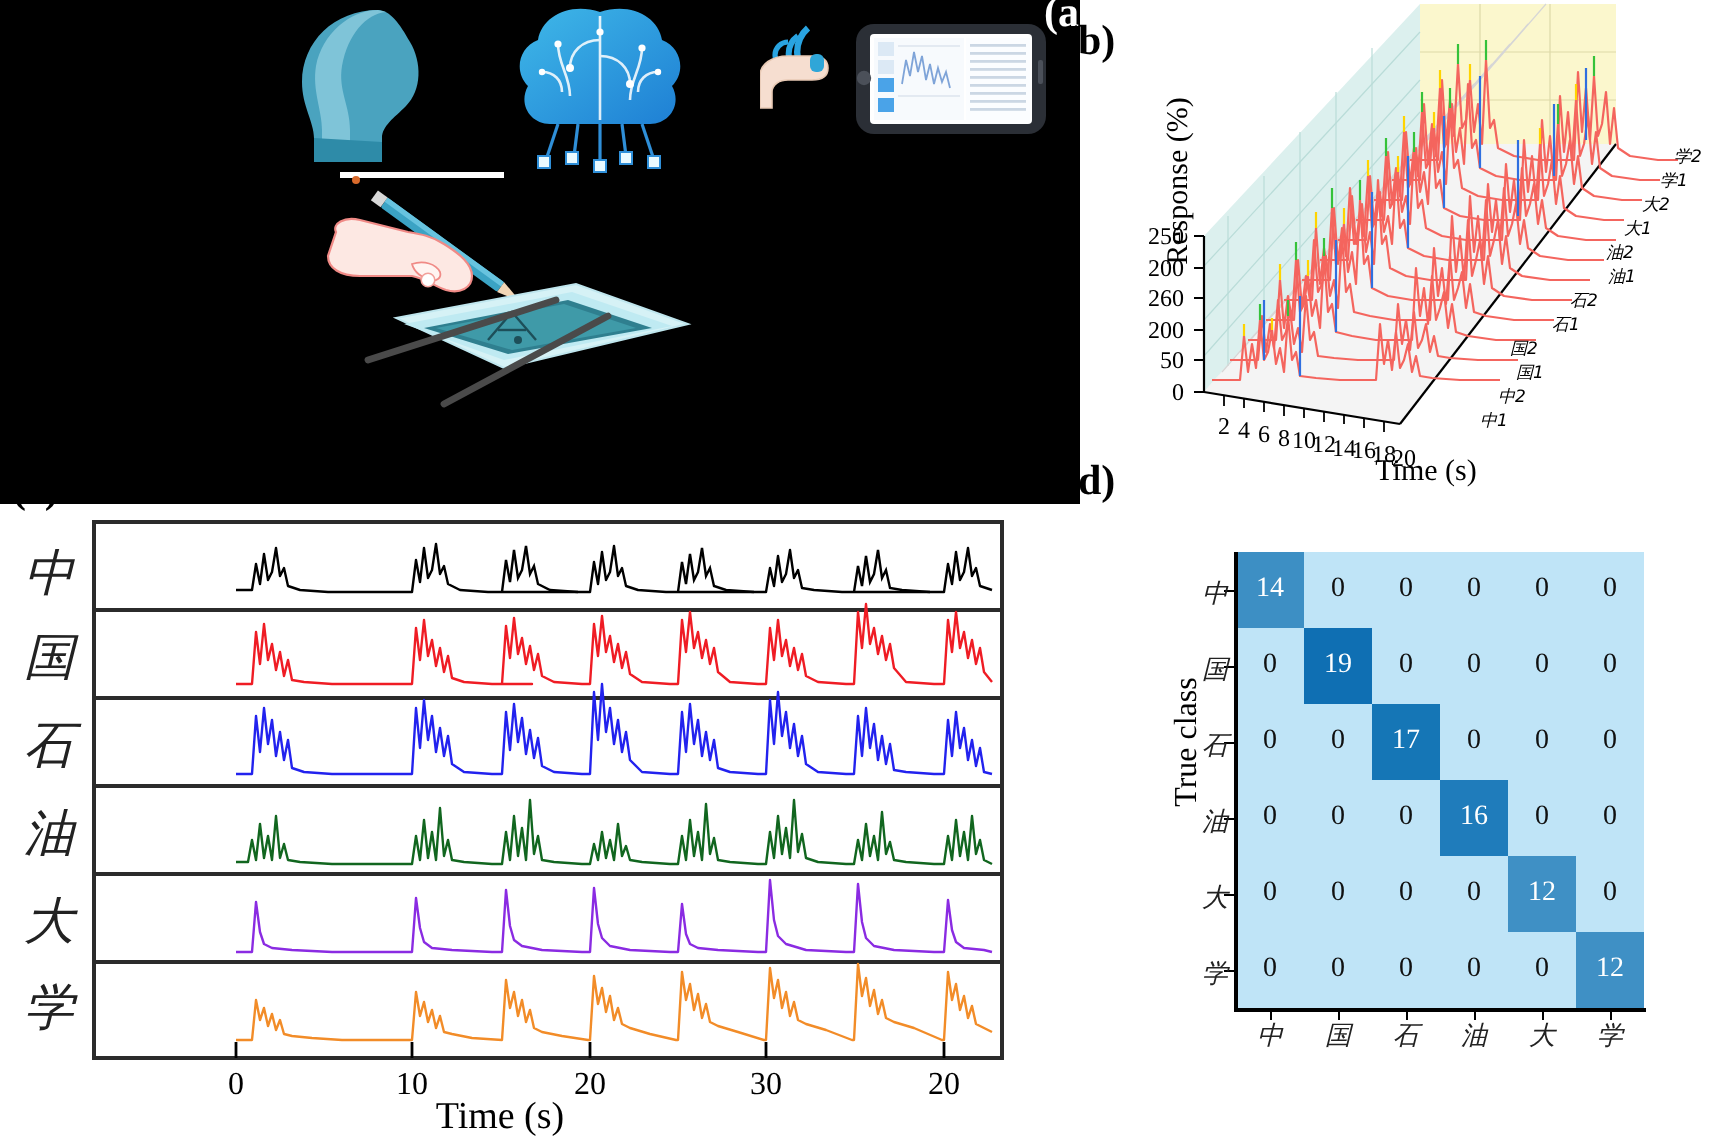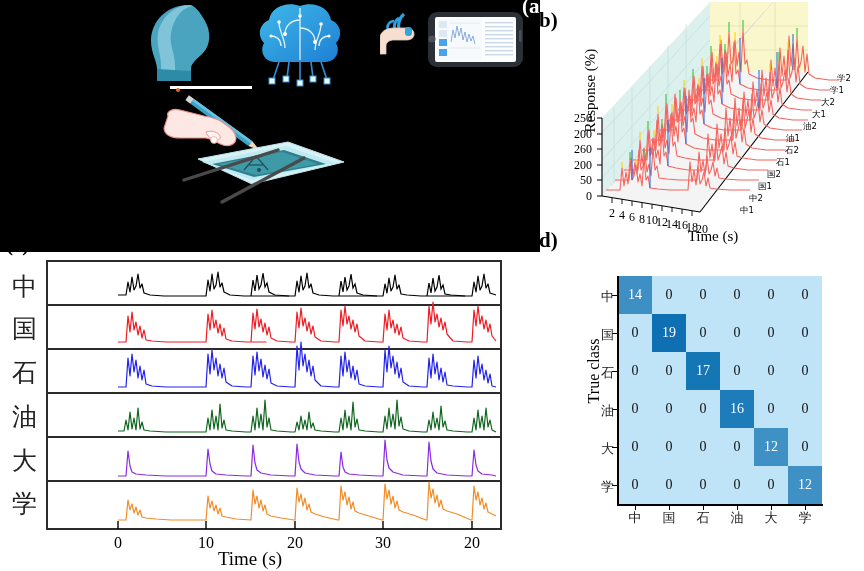--- a/index.html
+++ b/index.html
@@ -3,21 +3,21 @@
 <meta charset="utf-8">
 <style>
   html,body{margin:0;padding:0;background:#000;}
   body{width:864px;height:571px;overflow:hidden;font-family:"Liberation Serif",serif;}
   #fig{position:relative;width:864px;height:571px;background:#000;}
 
   
   .panel{position:absolute;background:#fff;}
   .plab{position:absolute;font-family:"Liberation Serif",serif;font-weight:700;
         font-size:21px;color:#000;z-index:40;}
-  .cn{font-family:"DejaVu Sans",sans-serif;}
+  .cn{font-family:"DejaVu Sans",sans-serif;font-style:italic;}
 
   
   #pA{left:0;top:0;width:540px;height:252px;background:#000;overflow:hidden;}
   .waveform{position:absolute;left:18px;top:28px;width:108px;height:42px;}
   .head{position:absolute;left:145px;top:3px;width:70px;height:80px;}
   .brain{position:absolute;left:255px;top:2px;width:90px;height:88px;}
   .handphone{position:absolute;left:380px;top:8px;width:145px;height:72px;}
   .sensor{position:absolute;left:160px;top:84px;width:190px;height:120px;}
 
   
@@ -432,24 +432,24 @@
     <div class="xtick" style="left:101px;top:213px;width:22px;">10</div>
     <div class="xtick" style="left:111px;top:215px;width:22px;">12</div>
     <div class="xtick" style="left:121px;top:217px;width:22px;">14</div>
     <div class="xtick" style="left:131px;top:218px;width:22px;">16</div>
     <div class="xtick" style="left:141px;top:220px;width:22px;">18</div>
     <div class="xtick" style="left:151px;top:222px;width:22px;">20</div>
 
     <div class="dlab cn" style="left:200px;top:205px;">中1</div>
     <div class="dlab cn" style="left:209px;top:193px;">中2</div>
     <div class="dlab cn" style="left:218px;top:181px;">国1</div>
-    <div class="dlab cn" style="left:227px;top:169px;">国2</div>
+    <div class="dlab cn" style="left:215px;top:169px;">国2</div>
     <div class="dlab cn" style="left:236px;top:157px;">石1</div>
     <div class="dlab cn" style="left:245px;top:145px;">石2</div>
-    <div class="dlab cn" style="left:246px;top:133px;text-align:center;">油1</div>
+    <div class="dlab cn" style="left:264px;top:133px;text-align:center;">油1</div>
     <div class="dlab cn" style="left:263px;top:121px;">油2</div>
     <div class="dlab cn" style="left:272px;top:109px;">大1</div>
     <div class="dlab cn" style="left:281px;top:97px;">大2</div>
     <div class="dlab cn" style="left:290px;top:85px;">学1</div>
     <div class="dlab cn" style="left:297px;top:73px;">学2</div>
 
     <div class="plab" style="left:-8px;top:8px;">(b)</div>
   </div>
 
   <div class="panel" id="pC">

